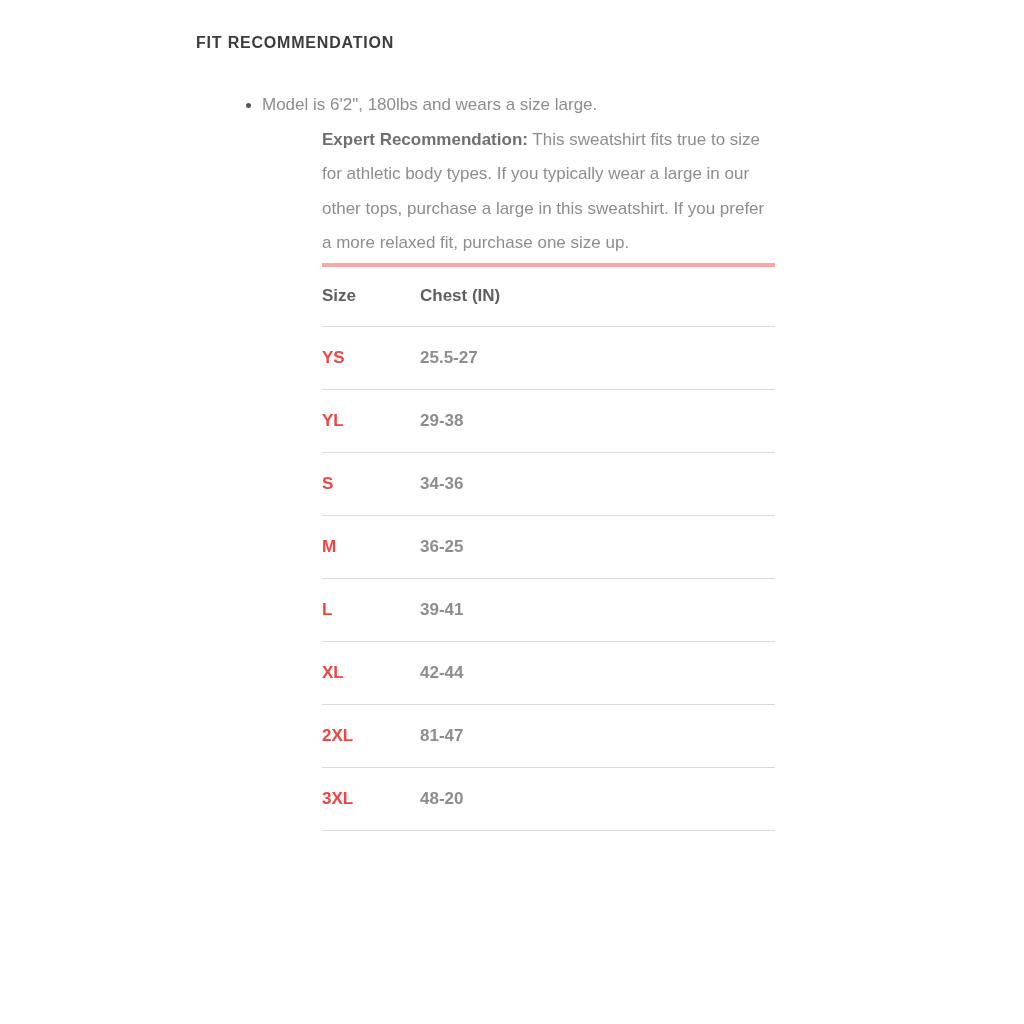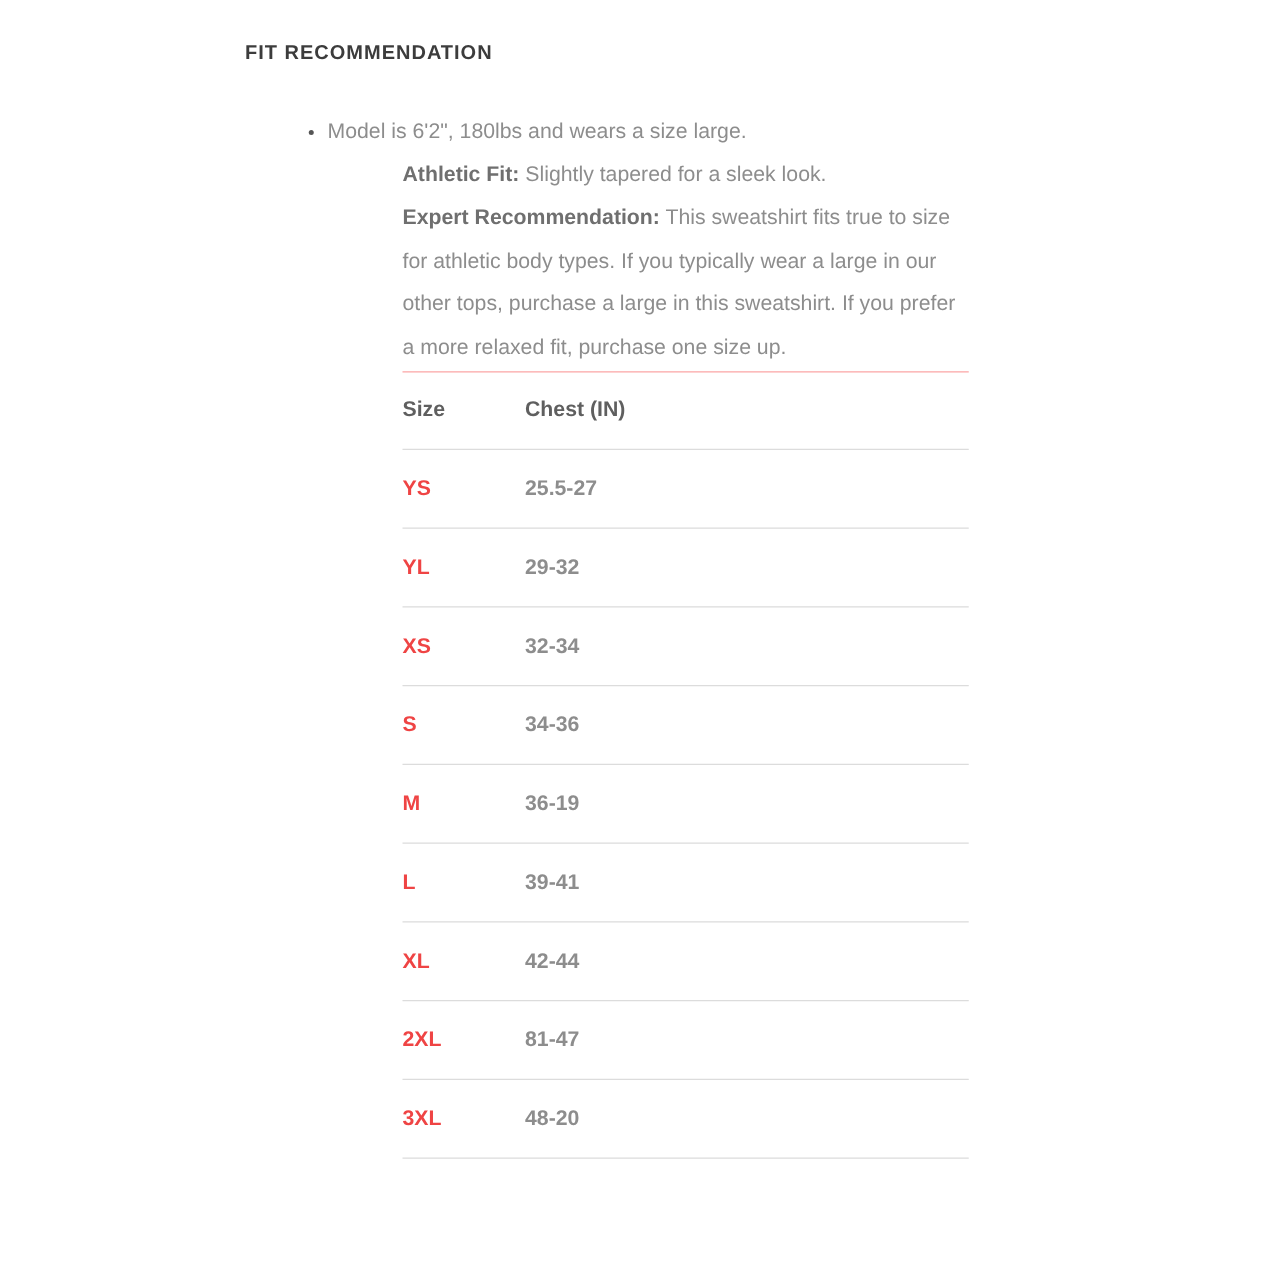--- a/index.html
+++ b/index.html
@@ -59,21 +59,21 @@
     font-size: 17px;
   }
   .size-chart col.col-size { width: 98px; }
   .size-chart thead th {
     height: 62px;
     text-align: left;
     vertical-align: middle;
     font-weight: 700;
     color: #5f5f5f;
     padding: 0;
-    border-top: 1px solid #fca5a5;
+    border-top: 4px solid #fca5a5;
     border-bottom: 1px solid #dcdcdc;
   }
   .size-chart tbody td {
     height: 63px;
     vertical-align: middle;
     padding: 0;
     border-bottom: 1px solid #dcdcdc;
   }
   .size-cell {
     font-weight: 700;
@@ -89,21 +89,20 @@
 
 <main class="section">
 
   <h2 class="section-heading">FIT RECOMMENDATION</h2>
 
   <ul class="fit-notes-list">
     <li class="fit-notes-item">
       <span>Model is 6'2", 180lbs and wears a size large.</span>
 
       <div class="detail-block">
-        <p><span class="detail-label">Athletic Fit:</span> <span>Slightly tapered for a sleek look.</span></p>
 
         <p><span class="detail-label">Expert Recommendation:</span> <span>This sweatshirt fits true to size for athletic body types. If you typically wear a large in our other tops, purchase a large in this sweatshirt. If you prefer a more relaxed fit, purchase one size up.</span></p>
       </div>
 
       <table class="size-chart">
         <colgroup>
           <col class="col-size">
           <col>
         </colgroup>
         <thead>
@@ -112,33 +111,29 @@
             <th>Chest (IN)</th>
           </tr>
         </thead>
         <tbody>
           <tr>
             <td class="size-cell">YS</td>
             <td class="chest-cell">25.5-27</td>
           </tr>
           <tr>
             <td class="size-cell">YL</td>
-            <td class="chest-cell">29-32</td>
-          </tr>
-          <tr>
-            <td class="size-cell">XS</td>
-            <td class="chest-cell">32-34</td>
+            <td class="chest-cell">29-38</td>
           </tr>
           <tr>
             <td class="size-cell">S</td>
             <td class="chest-cell">34-36</td>
           </tr>
           <tr>
             <td class="size-cell">M</td>
-            <td class="chest-cell">36-19</td>
+            <td class="chest-cell">36-25</td>
           </tr>
           <tr>
             <td class="size-cell">L</td>
             <td class="chest-cell">39-41</td>
           </tr>
           <tr>
             <td class="size-cell">XL</td>
             <td class="chest-cell">42-44</td>
           </tr>
           <tr>

